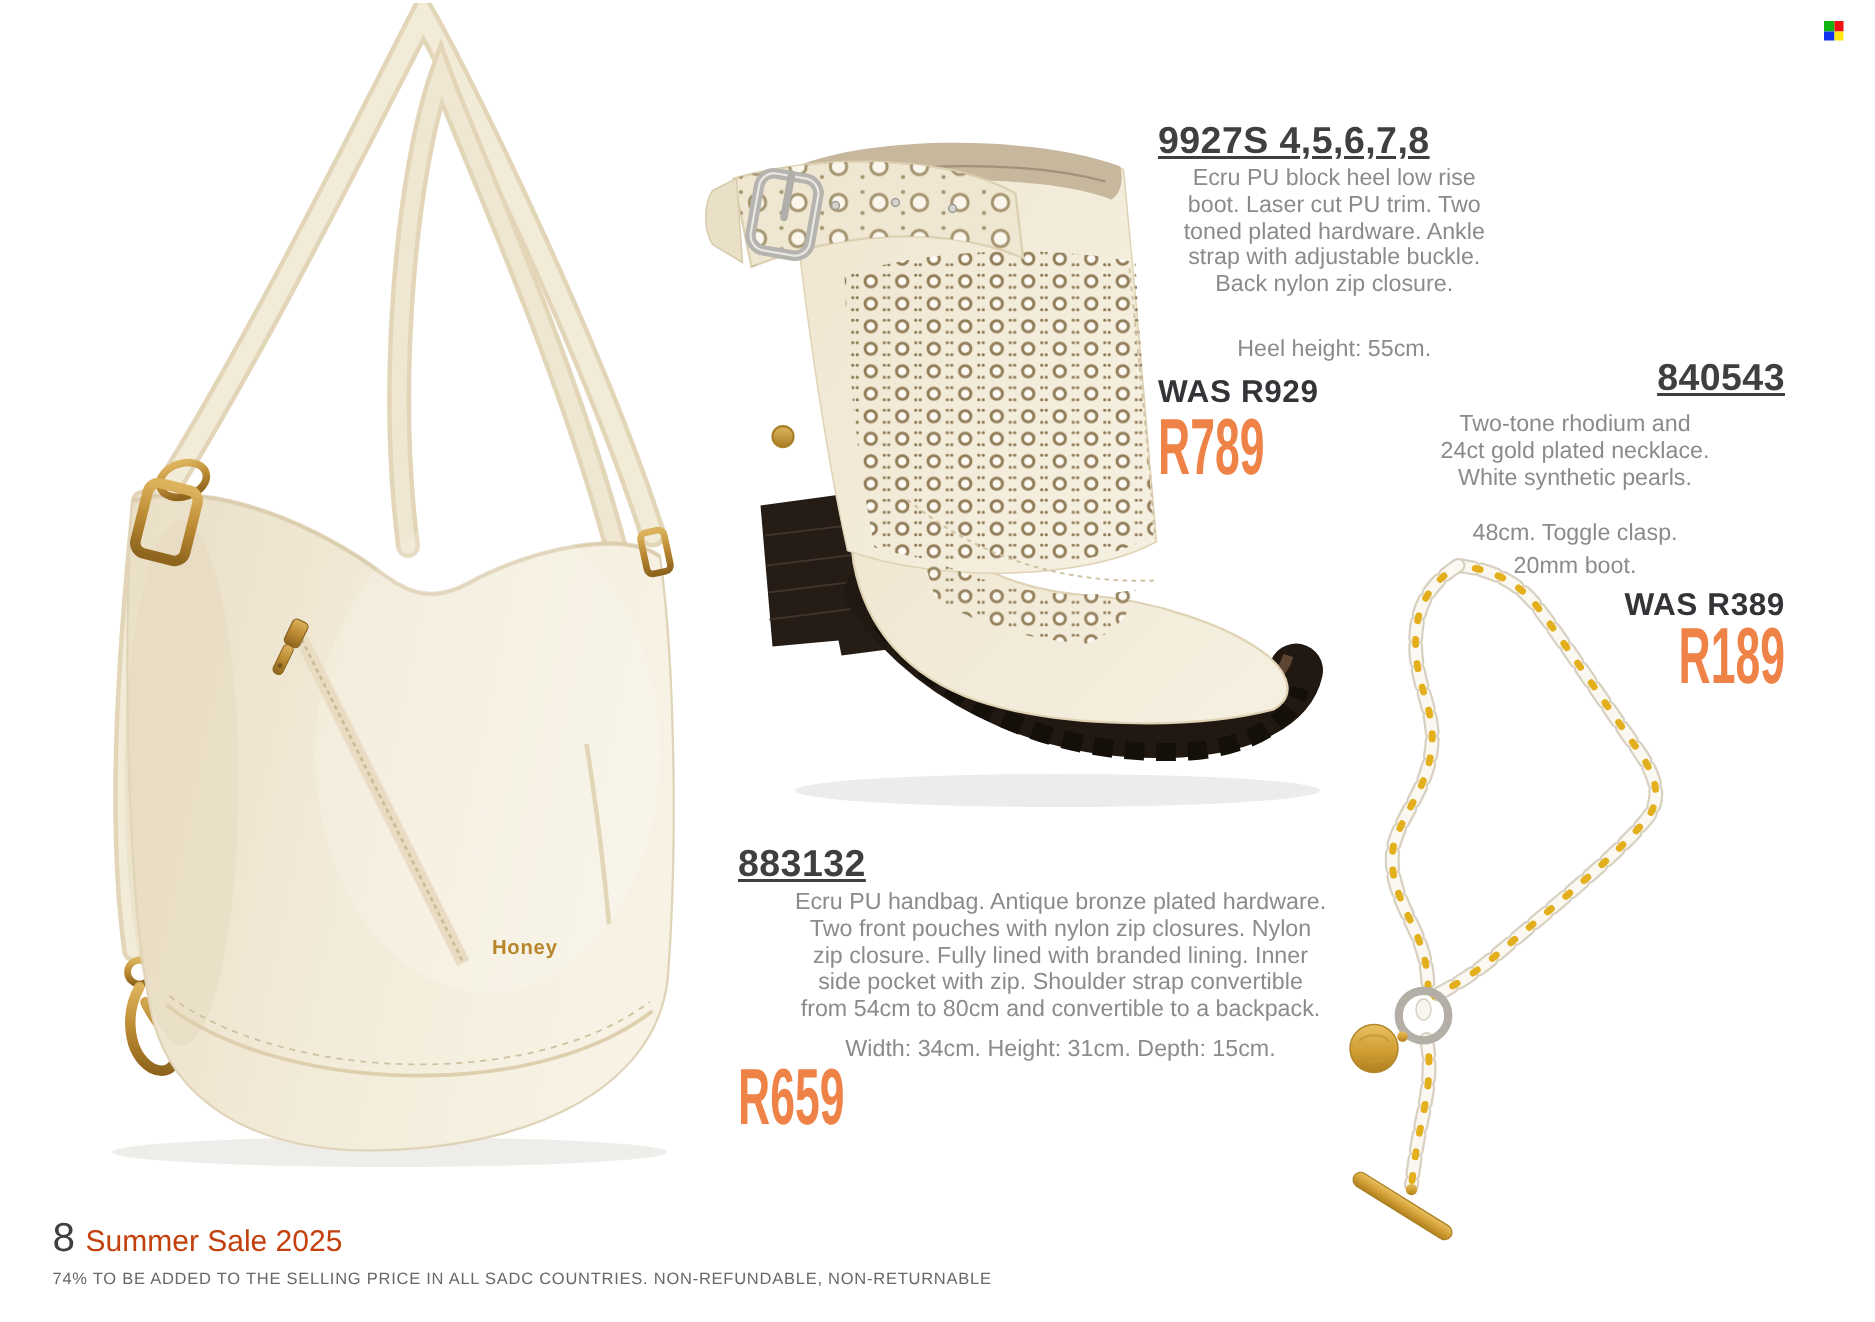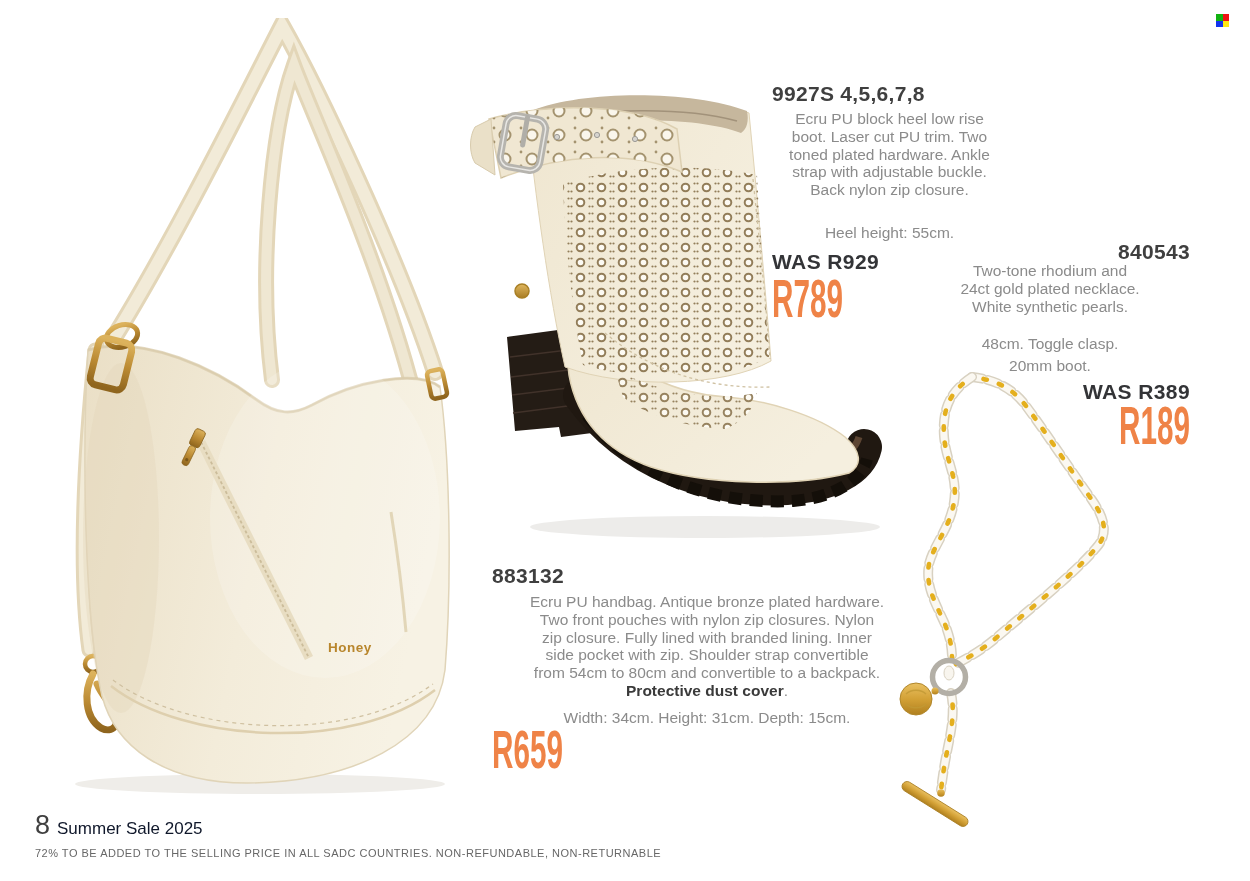--- a/index.html
+++ b/index.html
@@ -1,65 +1,65 @@
 <!DOCTYPE html>
 <html style="--accent: #ef8347; --ink: #3f3f3f; --muted: #8b8b8b; --cream: #f1e9d6; --gold: #c5913c; --sole_dark: #211a13;"><head>
 <meta charset="utf-8">
 <style>
   html,body{margin:0;padding:0;background:#ffffff;}
   .page{position:relative;width:1250px;height:881px;background:#ffffff;overflow:hidden;
         font-family:"Liberation Sans", sans-serif;}
 
   
   .info{position:absolute;margin:0;}
-  .info h3{margin:0;font-size:21px;line-height:20px;font-weight:700;
-           color:var(--ink);letter-spacing:.3px;}
+  .info h3{margin:0;font-size:25px;line-height:20px;font-weight:700;
+           color:var(--ink);letter-spacing:.3px;text-decoration:underline;}
   .desc{margin:0;font-size:15.5px;line-height:17.8px;color:var(--muted);
         white-space:pre-line;text-align:center;}
   .detail{margin-top:25px;}
   .was{margin:0;margin-top:10px;font-size:21px;line-height:22px;font-weight:700;
        color:#333437;letter-spacing:.4px;}
   .price{margin:0;font-size:53px;line-height:46px;font-weight:700;color:var(--accent);
          transform:scaleX(.56);transform-origin:left top;white-space:nowrap;}
   .right{text-align:right;}
   .right .price{transform-origin:right top;}
 
   .boot-info{left:772px;top:84px;width:235px;}
   .boot-info .desc:first-of-type{margin-top:6px;}
   .boot-info .was{margin-top:9px;}
   .boot-info .price{margin-top:3px;}
 
   .necklace-info{right:60px;top:242px;width:280px;}
-  .necklace-info .desc:first-of-type{}
+  .necklace-info .desc:first-of-type{margin-top:12px;}
   .necklace-info .detail{margin-top:20px;}
   .necklace-info .detail2{margin-top:4px;}
   .necklace-info .was{margin-top:6px;}
 
   .bag-info{left:492px;top:566px;width:430px;}
   .bag-info .desc:first-of-type{margin-top:7px;}
   .bag-info .boldline{white-space:normal;}
   .bag-info .boldline b{color:#3a3a3a;font-weight:700;}
   .bag-info .dims{margin-top:9px;}
   .bag-info .was{margin-top:10px;}
 
   
   .pageline{position:absolute;left:35px;top:812px;display:flex;align-items:baseline;gap:7px;}
   .pagenum{font-size:27px;line-height:27px;color:#3f3f3f;}
-  .edition{font-size:17px;color:#0f172a;}
+  .edition{font-size:20px;color:#c2410c;}
   .disclaimer{position:absolute;left:35px;top:847px;font-size:11px;color:#676767;
               letter-spacing:.5px;}
 
   
   .corner-logo{position:absolute;left:1216px;top:14px;width:13px;height:13px;
                display:grid;grid-template-columns:1fr 1fr;grid-template-rows:1fr 1fr;}
   .corner-logo span{width:100%;height:100%;}
 
   
   figure{margin:0;position:absolute;}
-  .bag-img{left:25px;top:18px;}
+  .bag-img{left:25px;top:2px;}
   .boot-img{left:465px;top:75px;}
   .necklace-img{left:878px;top:362px;}
 
   svg .pO{fill:none;stroke:#d8d1c1;stroke-width:10;stroke-linecap:round;stroke-dasharray:10.5 5.5;}
   svg .pF{fill:none;stroke:#fbf8f1;stroke-width:7;stroke-linecap:round;stroke-dasharray:10.5 5.5;}
   svg .gB{fill:none;stroke:#e4af1d;stroke-width:4.6;stroke-linecap:round;
           stroke-dasharray:3.4 12.6;stroke-dashoffset:-11.6;}
 </style>
 </head>
 <body>
@@ -248,24 +248,23 @@
     <p class="price">R189</p>
   </section>
 
   <section class="info bag-info">
     <h3>883132</h3>
     <p class="desc">Ecru PU handbag. Antique bronze plated hardware.
 Two front pouches with nylon zip closures. Nylon
 zip closure. Fully lined with branded lining. Inner
 side pocket with zip. Shoulder strap convertible
 from 54cm to 80cm and convertible to a backpack.</p>
-    <p class="desc boldline"><b>Protective dust cover</b><span>.</span></p>
     <p class="desc dims">Width: 34cm. Height: 31cm. Depth: 15cm.</p>
     <p class="price">R659</p>
   </section>
 
   <div class="pageline">
     <span class="pagenum">8</span>
     <span class="edition">Summer Sale 2025</span>
   </div>
-  <div class="disclaimer">72% TO BE ADDED TO THE SELLING PRICE IN ALL SADC COUNTRIES. NON-REFUNDABLE, NON-RETURNABLE</div>
+  <div class="disclaimer">74% TO BE ADDED TO THE SELLING PRICE IN ALL SADC COUNTRIES. NON-REFUNDABLE, NON-RETURNABLE</div>
 
 </div>
 
 </body></html>

